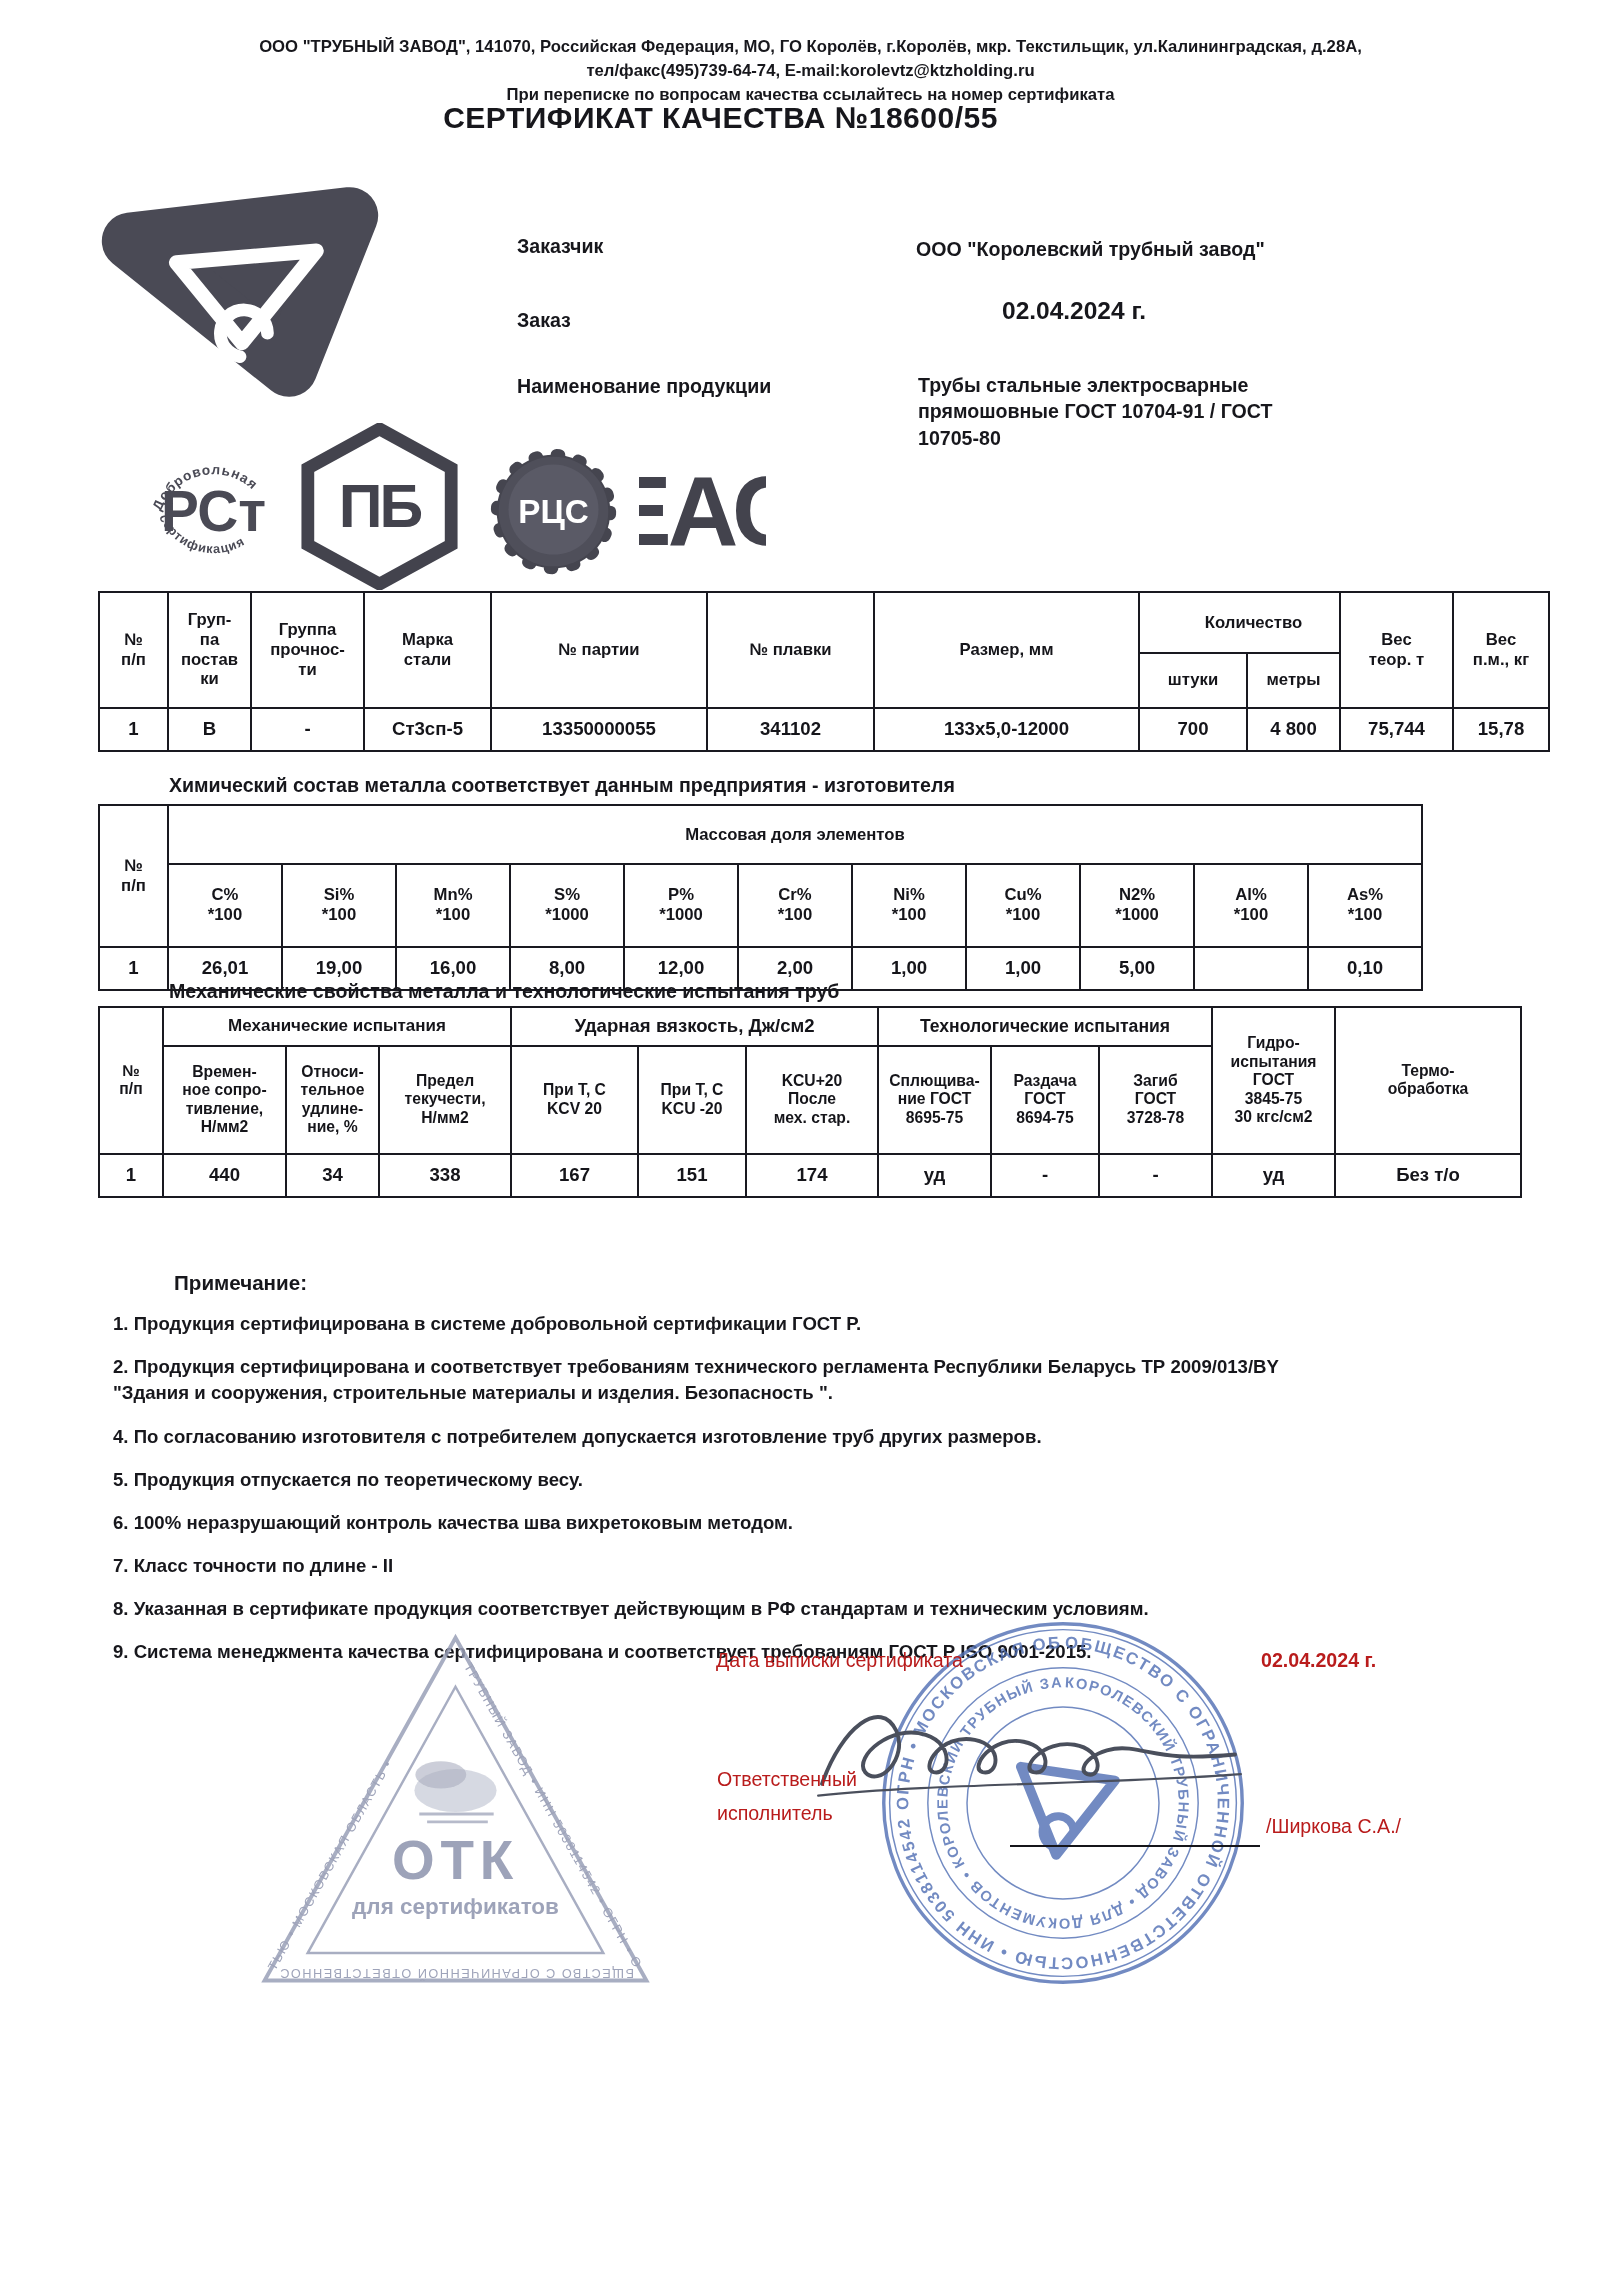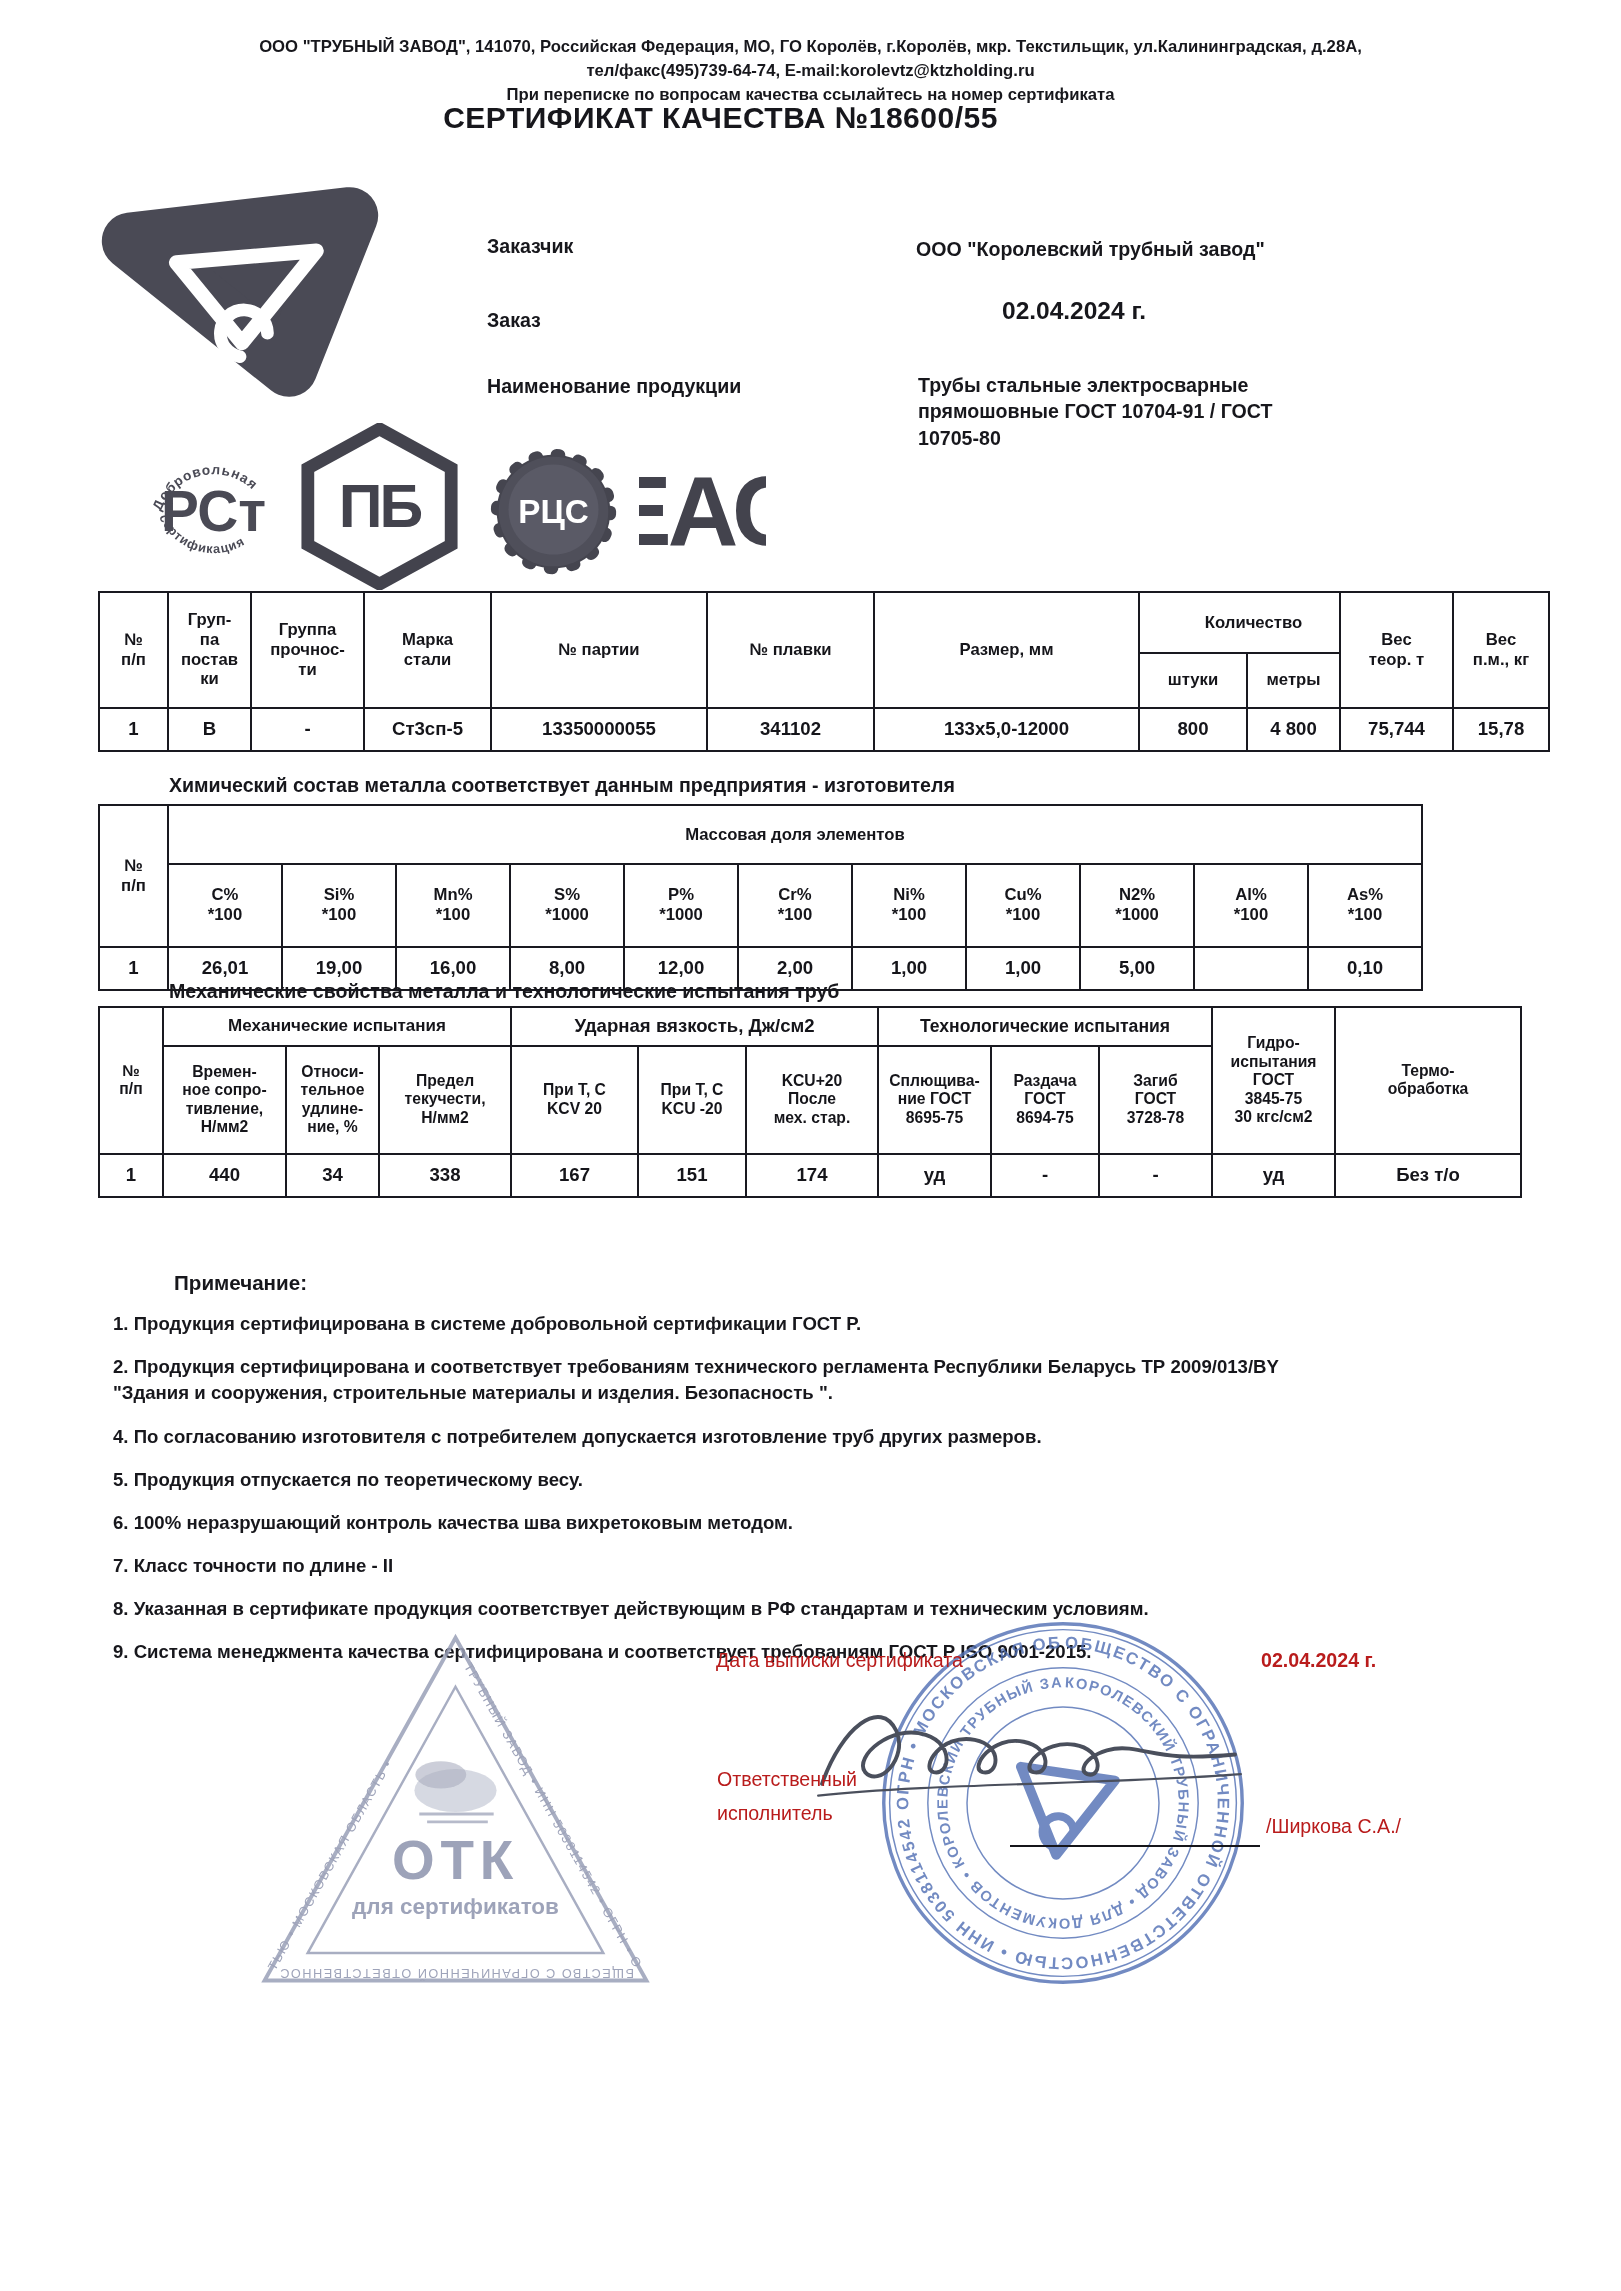--- a/index.html
+++ b/index.html
@@ -2,21 +2,21 @@
 <html><head>
 <meta charset="utf-8">
 <style>
   html,body{margin:0;padding:0;background:#e8e8e8;}
   .page{position:relative;width:1621px;height:2292px;background:#ffffff;
         font-family:"Liberation Sans",sans-serif;color:#17171c;overflow:hidden;}
   .abs{position:absolute;}
   .pre{white-space:pre-line;}
   .doc-header{top:35px;left:0;right:0;text-align:center;font-weight:bold;font-size:16.7px;line-height:1.45;color:#17171c;}
   .title{top:101px;left:0;width:1441px;text-align:center;font-size:30px;font-weight:bold;letter-spacing:0.5px;}
-  .label{font-size:19.6px;font-weight:bold;}
+  .label{font-size:19.6px;font-weight:bold;margin-left:30px;}
   .val{font-size:19.6px;font-weight:bold;}
   .date-val{font-size:24.5px;font-weight:bold;}
   table{border-collapse:collapse;table-layout:fixed;background:#fff;}
   th,td{border:2px solid #191920;text-align:center;vertical-align:middle;color:#15151a;overflow:hidden;}
   th{font-size:16.7px;font-weight:bold;line-height:1.18;padding:3.9px 2px;white-space:pre-line;}
   td.data{font-size:18.6px;font-weight:bold;height:37px;padding:2px;}
   .sect-title{font-size:19.6px;font-weight:bold;}
   .mech th{font-size:15.7px;}
   .notes{width:1421px;font-size:18.6px;font-weight:bold;line-height:1.42;}
   .notes .note{margin-bottom:16.7px;white-space:pre-line;}
@@ -127,21 +127,21 @@
     </thead>
     <tbody>
       <tr>
         <td class="data">1</td>
         <td class="data">В</td>
         <td class="data">-</td>
         <td class="data">Ст3сп-5</td>
         <td class="data">13350000055</td>
         <td class="data">341102</td>
         <td class="data">133х5,0-12000</td>
-        <td class="data">800</td>
+        <td class="data">700</td>
         <td class="data">4 800</td>
         <td class="data">75,744</td>
         <td class="data">15,78</td>
       </tr>
     </tbody>
   </table>
 
   <div class="abs sect-title" style="left:169px;top:774px;">Химический состав металла соответствует данным предприятия - изготовителя</div>
 
   <table class="abs" style="left:98px;top:804px;">

